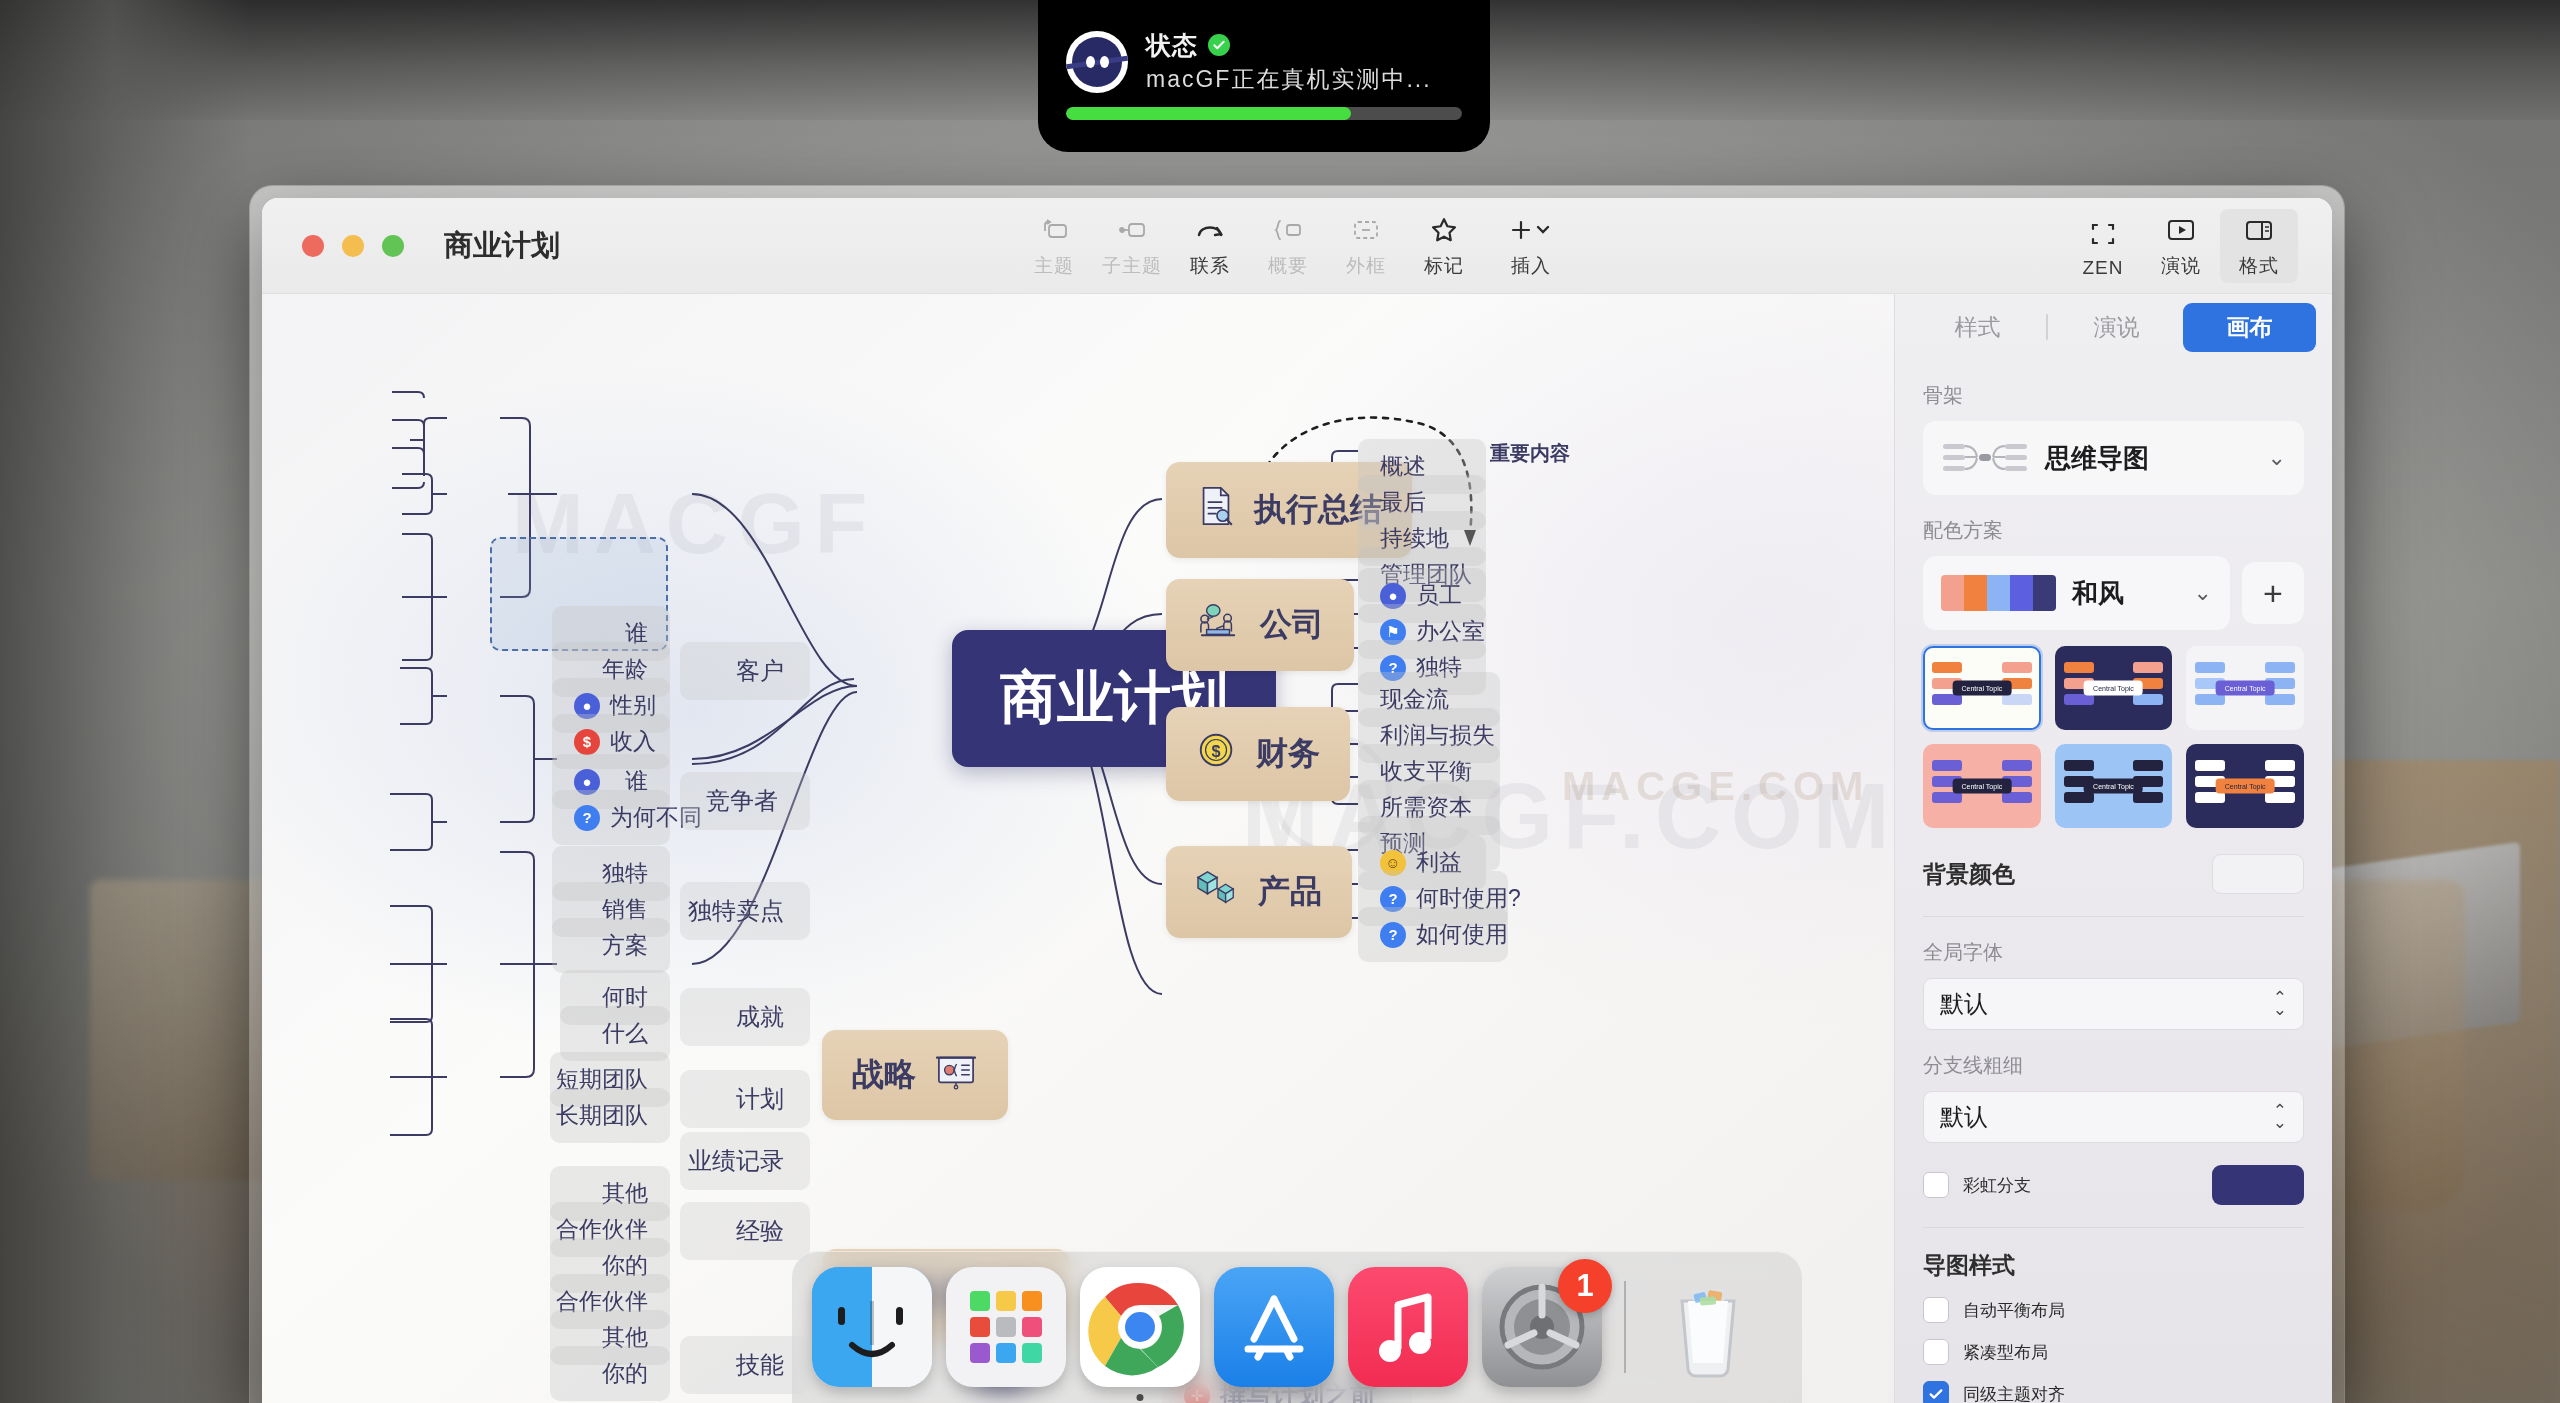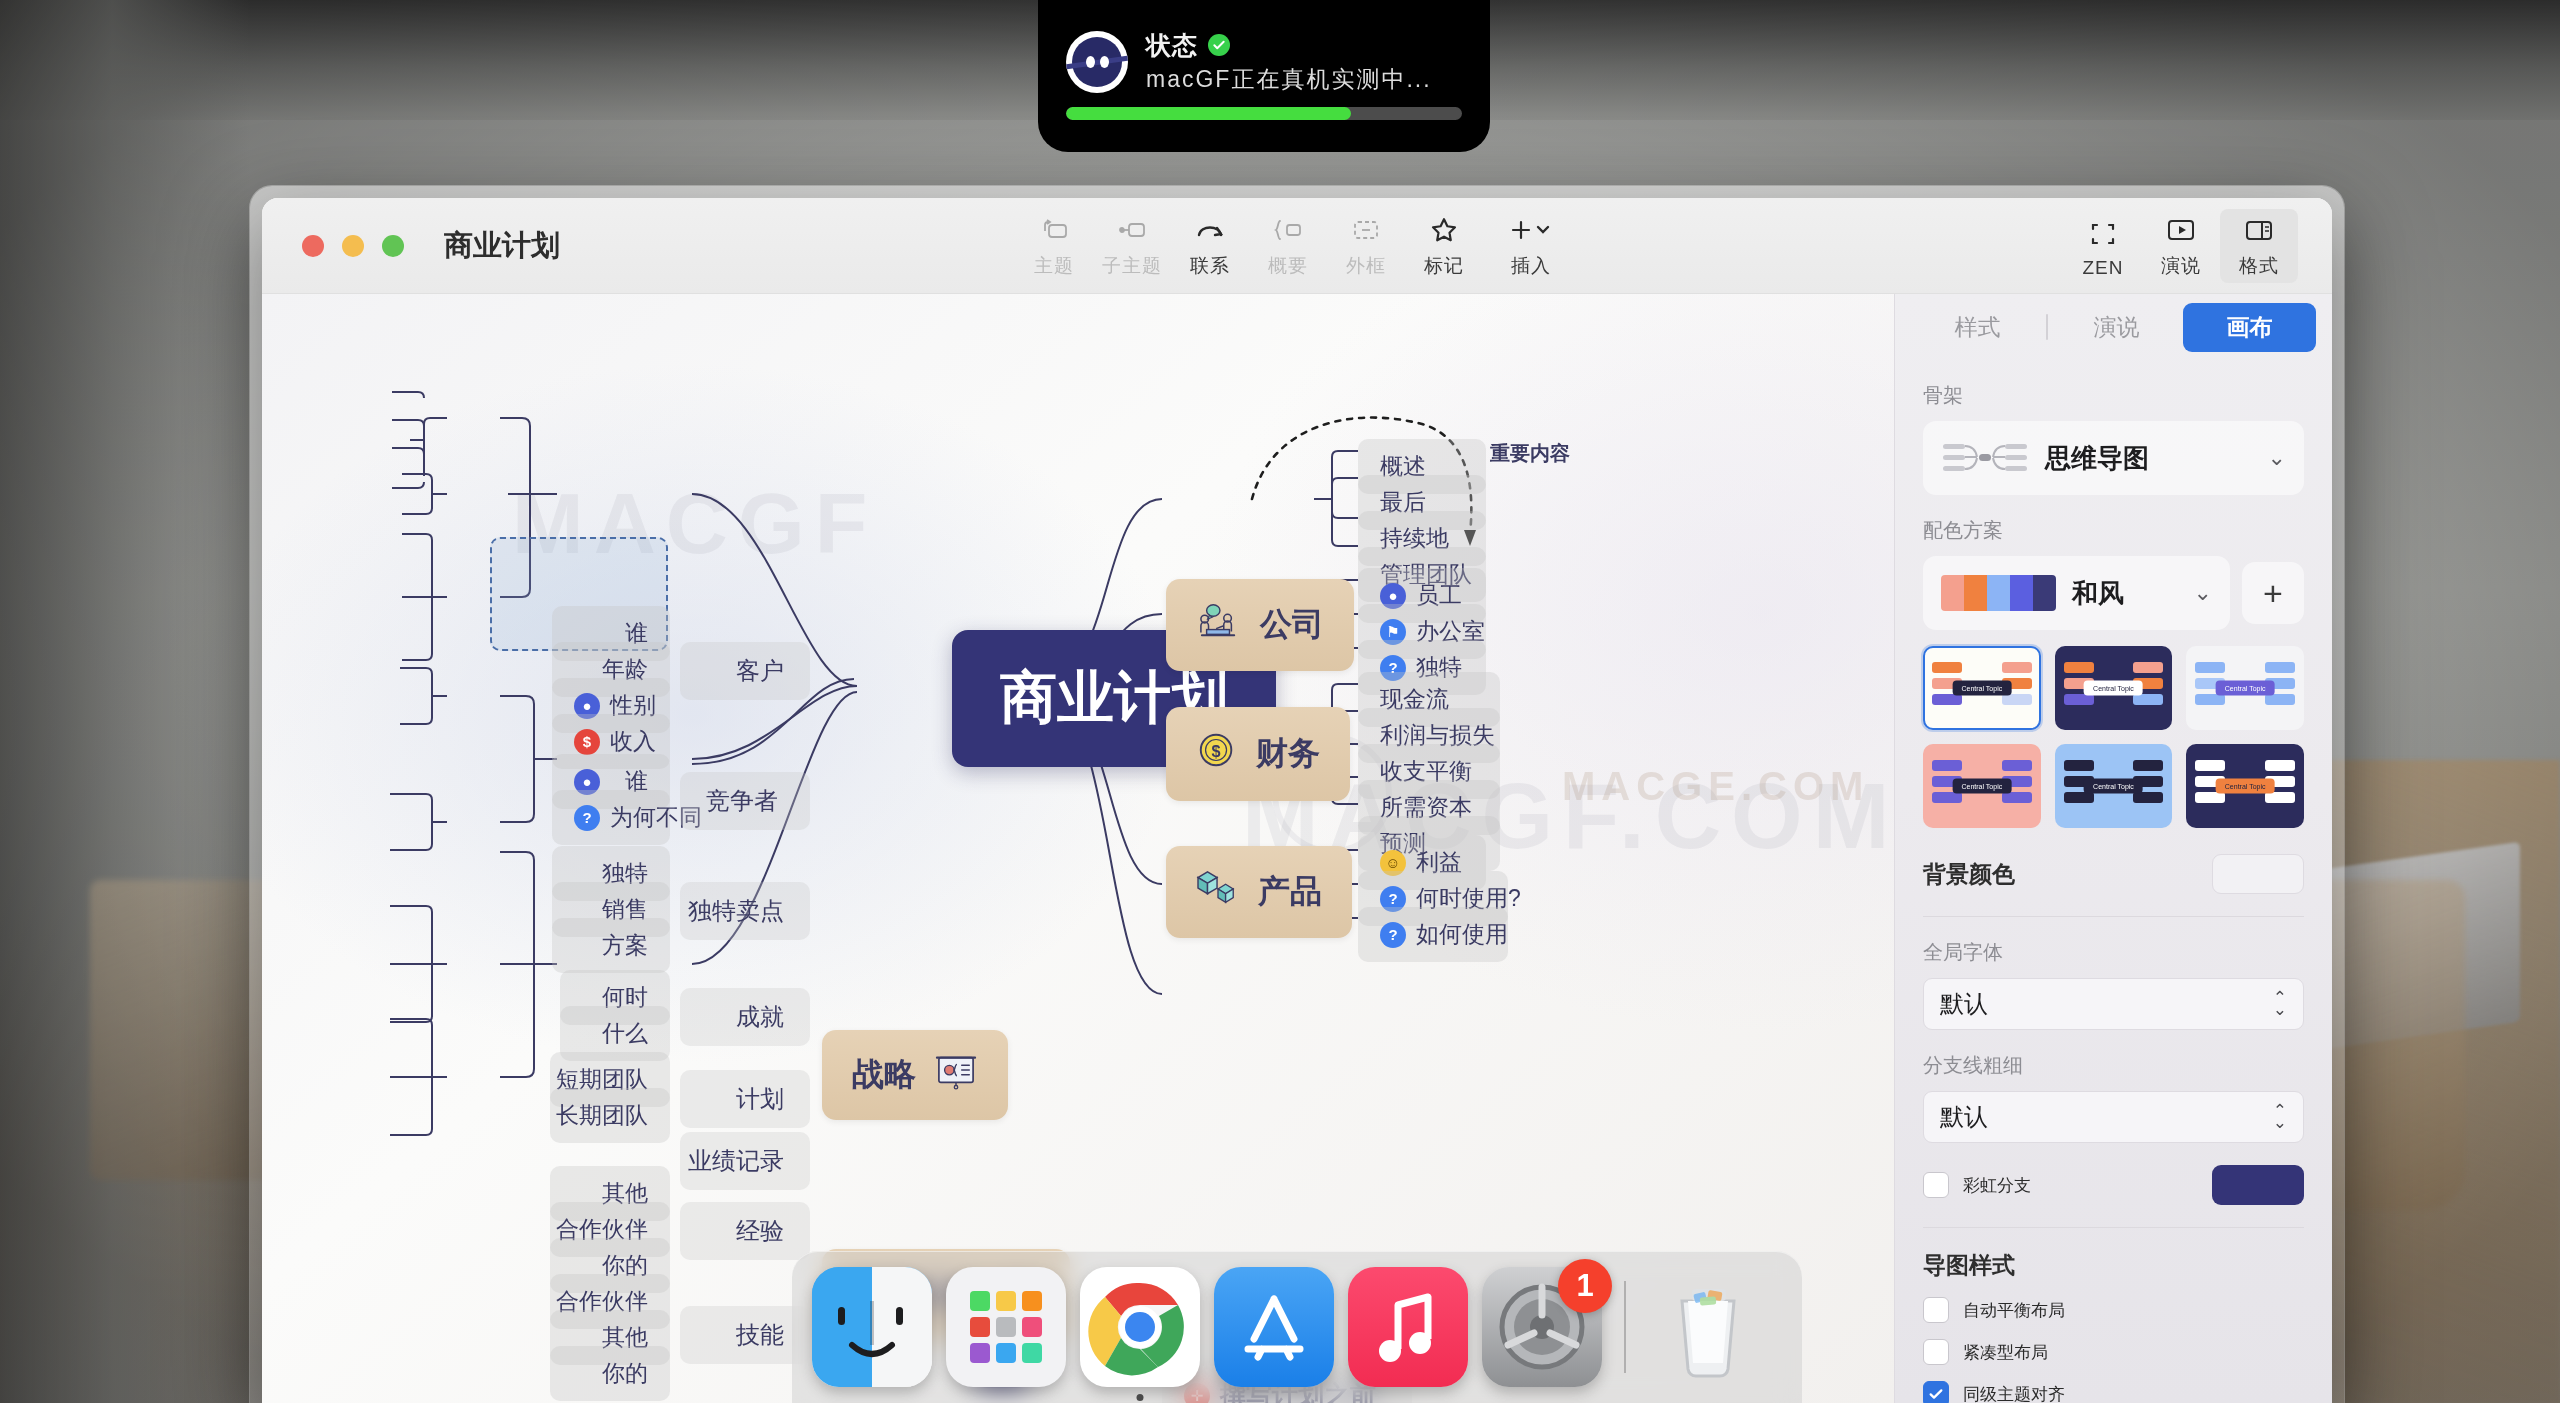--- a/index.html
+++ b/index.html
@@ -698,39 +698,51 @@
       </div>
       <div class="node n-leaf ralign" style="left:288px; top:980px; width:120px;">
         <span>合作伙伴</span>
       </div>
       <div class="node n-leaf ralign" style="left:288px; top:1016px; width:120px;">
         <span>其他</span>
       </div>
       <div class="node n-leaf ralign" style="left:288px; top:1052px; width:120px;">
         <span>你的</span>
       </div>
-      <div class="node n-mid" style="left:418px; top:1012px; width:130px; justify-content:flex-end;">
+      <div class="node n-mid" style="left:418px; top:1042px; width:130px; justify-content:flex-end;">
         <span>技能</span>
       </div>
       <div class="node n-main" style="left:560px; top:955px;">
         <span>管理团队</span>
         <span>
           <svg width="42" height="40" viewBox="0 0 44 42">
             <circle cx="13" cy="11" r="5" fill="#f2c6a0" stroke="#3b3b63" stroke-width="1.4"></circle>
             <path d="M5 32c0-8 4-12 8-12s8 4 8 12z" fill="#8fb8e8" stroke="#3b3b63" stroke-width="1.4"></path>
             <circle cx="30" cy="13" r="5" fill="#f2c6a0" stroke="#3b3b63" stroke-width="1.4"></circle>
             <path d="M22 34c0-8 4-12 8-12s8 4 8 12z" fill="#c8b4e8" stroke="#3b3b63" stroke-width="1.4"></path>
           </svg>
         </span>
       </div>
 
       <div class="node n-root" style="left:690px; top:336px;">
         <span>商业计划</span>
       </div>
 
+      <div class="node n-main" style="left:904px; top:168px;">
+        <span>
+          <svg width="40" height="44" viewBox="0 0 40 46">
+            <path d="M7 4h18l8 8v30H7z" fill="#eef1f8" stroke="#3b3b63" stroke-width="1.8" stroke-linejoin="round"></path>
+            <path d="M25 4v8h8" fill="none" stroke="#3b3b63" stroke-width="1.8"></path>
+            <path d="M12 19h14M12 25h14M12 31h8" stroke="#3b3b63" stroke-width="1.7" stroke-linecap="round"></path>
+            <circle cx="27" cy="33" r="6" fill="#a8d0ef" stroke="#3b3b63" stroke-width="1.7"></circle>
+            <path d="M31 37l5 5" stroke="#3b3b63" stroke-width="2.1" stroke-linecap="round"></path>
+          </svg>
+        </span>
+        <span>执行总结</span>
+      </div>
       <div class="node n-leaf" style="left:1096px; top:145px; width:128px;">
         <span>概述</span>
       </div>
       <div class="node n-leaf" style="left:1096px; top:181px; width:128px;">
         <span>最后</span>
       </div>
       <div class="node n-leaf" style="left:1096px; top:217px; width:128px;">
         <span>持续地</span>
       </div>
       <div class="node n-leaf" style="left:1096px; top:253px; width:128px;">

